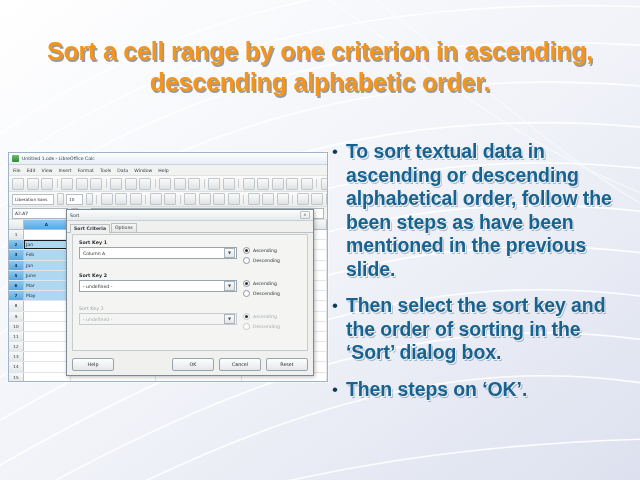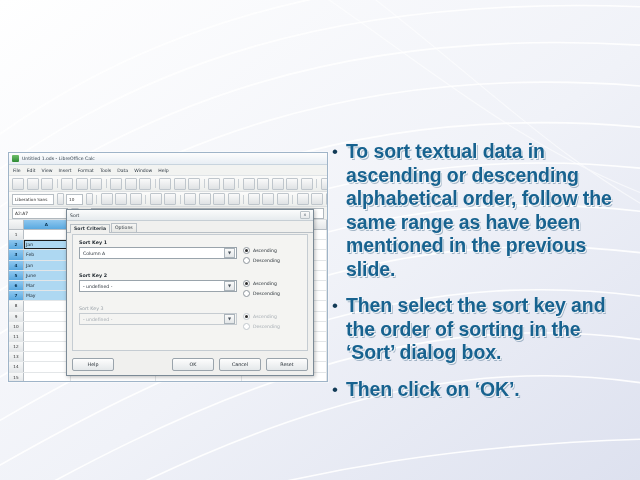--- a/index.html
+++ b/index.html
@@ -229,33 +229,34 @@
       <path d="M-60,545 C200,394 425,290 700,350"></path>
       <path d="M-60,590 C210,436 435,332 700,394"></path>
       <path d="M140,520 C300,470 470,440 700,438"></path>
     </g>
     <g stroke="#ffffff" fill="none" stroke-width="1.1" opacity=".6">
       <path d="M300,-20 C420,60 520,150 660,200"></path>
       <path d="M350,-20 C470,70 560,165 680,225"></path>
     </g>
   </svg>
 
+  <div id="title">Sort a cell range by one criterion in ascending, descending alphabetic order.</div>
 
   <div id="bullets">
     <div class="bullet">
       <div class="bdot">•</div>
-      <div class="btxt">To sort textual data in ascending or descending alphabetical order, follow the same range as have been mentioned in the previous slide.</div>
+      <div class="btxt">To sort textual data in ascending or descending alphabetical order, follow the been steps as have been mentioned in the previous slide.</div>
     </div>
     <div class="bullet">
       <div class="bdot">•</div>
       <div class="btxt">Then select the sort key and the order of sorting in the ‘Sort’ dialog box.</div>
     </div>
     <div class="bullet">
       <div class="bdot">•</div>
-      <div class="btxt">Then click on ‘OK’.</div>
+      <div class="btxt">Then steps on ‘OK’.</div>
     </div>
   </div>
 
   <div id="shot">
 
     <div class="tbar">
       <div class="ico"></div>
       <div class="txt">Untitled 1.ods - LibreOffice Calc</div>
     </div>
 

